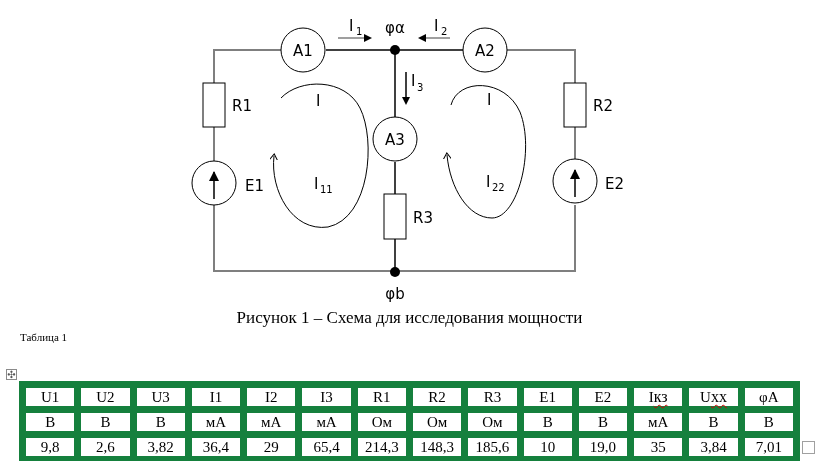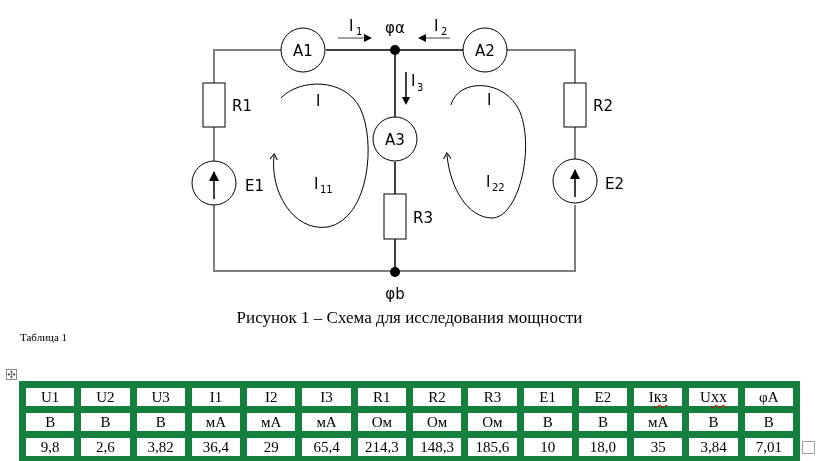--- a/index.html
+++ b/index.html
@@ -186,21 +186,21 @@
         <td>9,8</td>
         <td>2,6</td>
         <td>3,82</td>
         <td>36,4</td>
         <td>29</td>
         <td>65,4</td>
         <td>214,3</td>
         <td>148,3</td>
         <td>185,6</td>
         <td>10</td>
-        <td>18,0</td>
+        <td>19,0</td>
         <td>35</td>
         <td>3,84</td>
         <td>7,01</td>
       </tr>
   </tbody>
 </table>
 
 <div class="resize-handle"></div>
 
 </body></html>

